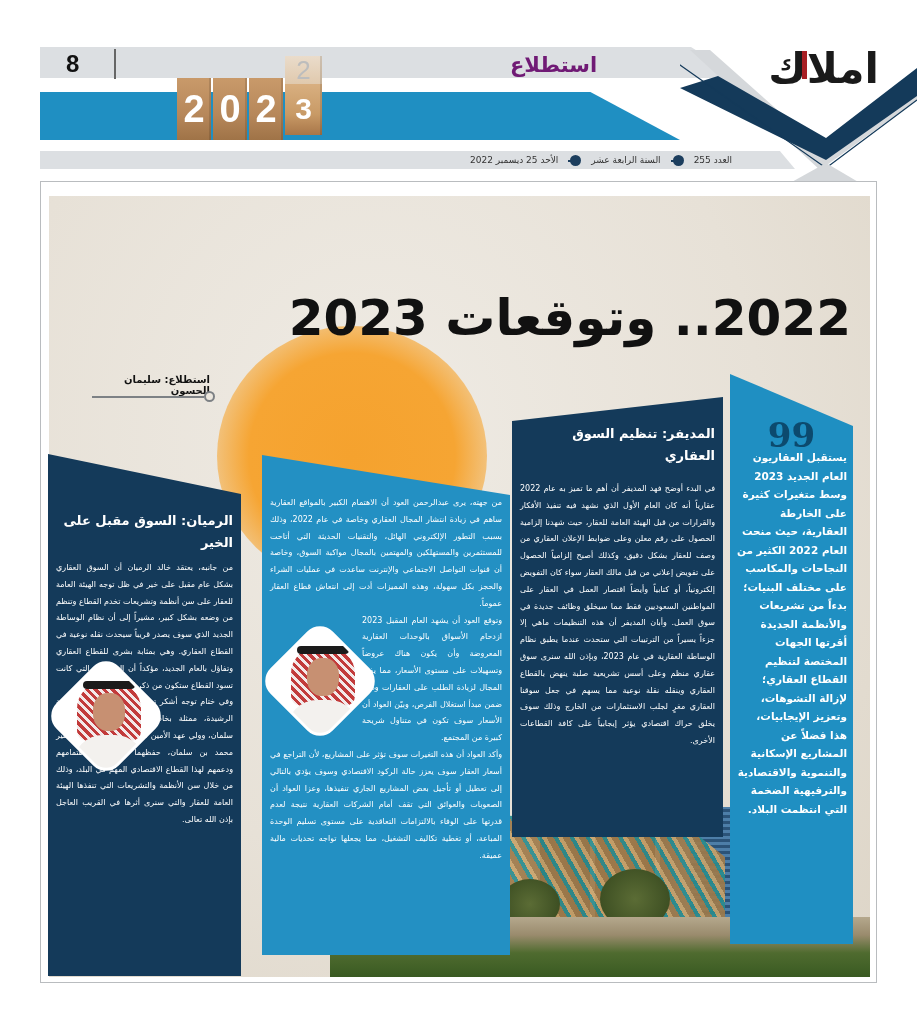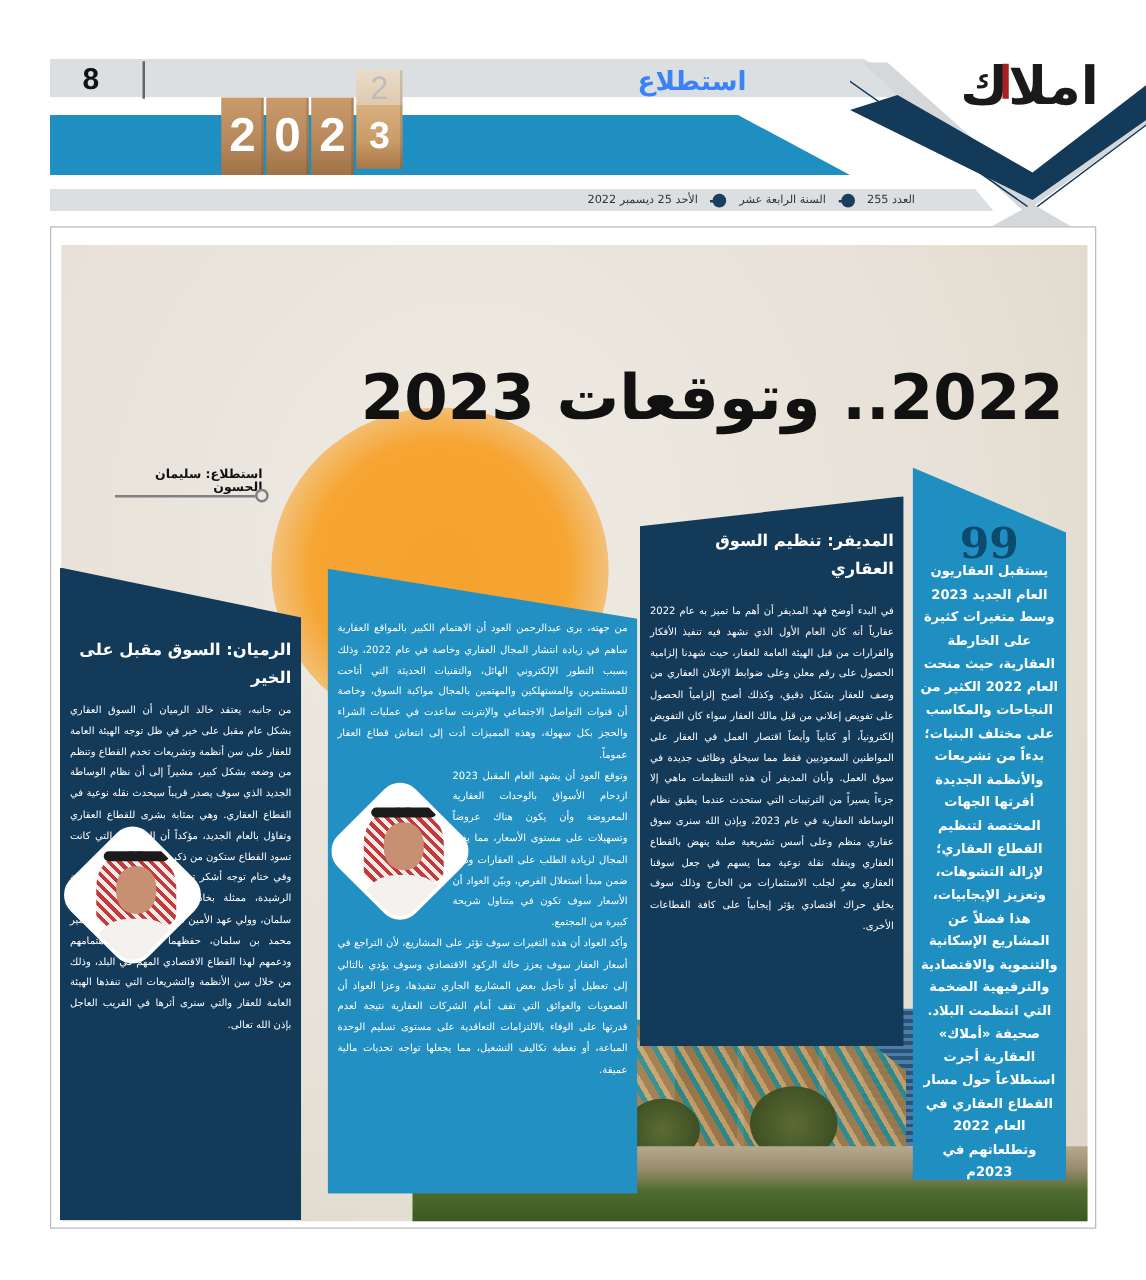--- a/index.html
+++ b/index.html
@@ -4,21 +4,21 @@
 <style>
   * { box-sizing: border-box; margin: 0; padding: 0; }
   html, body { width: 917px; height: 1024px; background: #ffffff; overflow: hidden; }
   body { position: relative; font-family: "DejaVu Sans", sans-serif; }
 
   
   .hdr-gray-top { position: absolute; left: 40px; top: 47px; width: 700px; height: 31px; background: #dcdfe2;
     clip-path: polygon(0 0, 93% 0, 100% 100%, 0 100%); }
   .page-num { position: absolute; left: 66px; top: 50px; font: bold 24px "Liberation Sans", sans-serif; color: #111; }
   .page-sep { position: absolute; left: 114px; top: 49px; width: 2px; height: 30px; background: #666; }
-  .section-label { position: absolute; left: 510px; top: 53px; font: bold 21px "DejaVu Sans", sans-serif; color: #3b82f6; direction: rtl; }
+  .section-label { position: absolute; left: 510px; top: 53px; font: bold 21px "DejaVu Sans", sans-serif; color: #701a75; direction: rtl; }
   .hdr-blue { position: absolute; left: 40px; top: 92px; width: 640px; height: 48px; background: #1f8fc2;
     clip-path: polygon(0 0, 86% 0, 100% 100%, 0 100%); }
   .hdr-gray-bottom { position: absolute; left: 40px; top: 151px; width: 755px; height: 18px; background: #dcdfe2;
     clip-path: polygon(0 0, 98% 0, 100% 100%, 0 100%); }
 
   .cubes { position: absolute; left: 175px; top: 56px; height: 85px; }
   .cube { position: absolute; width: 34px; height: 62px; top: 22px; background: linear-gradient(180deg,#c99a6a 0%, #b6875a 60%, #9f7347 100%);
     color: #fff; font: bold 38px "Liberation Sans", sans-serif; text-align: center; line-height: 62px; box-shadow: inset -2px 0 0 rgba(0,0,0,0.12); }
   .cube.c1 { left: 2px; } .cube.c2 { left: 38px; } .cube.c3 { left: 74px; }
   .cube.c4 { left: 110px; width: 37px; top: 27px; height: 52px; background: linear-gradient(180deg,#d9b081,#c89a66 60%, #a87649); line-height: 52px; font-size: 30px; }
@@ -55,21 +55,21 @@
   .col-quote .bg { background: #1f8fc2; clip-path: polygon(0 0, 100% 52px, 100% 100%, 0 100%); }
   .col-mudaifer { left: 512px; top: 397px; width: 211px; height: 440px; }
   .col-mudaifer .bg { background: #143a5a; clip-path: polygon(0 24px, 100% 0, 100% 100%, 0 100%); }
   .col-oud { left: 262px; top: 455px; width: 248px; height: 500px; }
   .col-oud .bg { background: #2390c3; clip-path: polygon(0 0, 100% 40px, 100% 100%, 0 100%); }
   .col-rumayan { left: 48px; top: 454px; width: 193px; height: 522px; }
   .col-rumayan .bg { background: #143a5a; clip-path: polygon(0 0, 100% 40px, 100% 100%, 0 100%); }
 
   .col .inner { position: absolute; }
   .quote-mark { font: bold 34px "DejaVu Serif", serif; color: #0c4a6e; text-align: center; line-height: 26px; }
-  .quote-text { font: bold 10.5px "DejaVu Sans", sans-serif; line-height: 18.5px; text-align: center; }
+  .quote-text { font: bold 10.5px "DejaVu Sans", sans-serif; line-height: 18.5px; text-align: right; }
   .col h2 { font: bold 13px "DejaVu Sans", sans-serif; text-align: right; line-height: 22px; }
   .col p { font: 8px "DejaVu Sans", sans-serif; line-height: 16.8px; }
 
   .skyline { position: absolute; left: 330px; top: 720px; width: 540px; height: 257px; }
   .bldg { position: absolute; bottom: 60px; }
   .ground { position: absolute; left: 0; right: 0; bottom: 0; height: 60px; background: linear-gradient(180deg,#b5a88d 0%, #9a8b6d 30%, #4f6b2f 60%, #395a22 100%); }
   .centerpiece { position: absolute; left: 95px; bottom: 42px; width: 300px; height: 120px;
     background: repeating-linear-gradient(60deg, #9e7a4a 0 6px, #2a8c8e 6px 10px, #c8a36b 10px 14px); clip-path: polygon(0 20%, 20% 0, 85% 5%, 100% 35%, 100% 100%, 5% 100%); opacity: 0.92; }
   .tree { position: absolute; border-radius: 50%; background: radial-gradient(circle, #5b6c35, #34461d); }
 
@@ -146,21 +146,20 @@
   <div class="tree" style="left:170px;bottom:48px;width:60px;height:50px;"></div>
   <div class="tree" style="left:460px;bottom:60px;width:40px;height:40px;"></div>
   <div class="ground"></div>
 </div>
 
 <div class="col col-quote">
   <div class="bg"></div>
   <div class="inner" style="left:6px;right:6px;top:48px;">
     <div class="quote-mark">99</div>
     <div class="quote-text">يستقبل العقاريون العام الجديد 2023 وسط متغيرات كثيرة على الخارطة العقارية، حيث منحت العام 2022 الكثير من النجاحات والمكاسب على مختلف البنيات؛ بدءاً من تشريعات والأنظمة الجديدة أقرتها الجهات المختصة لتنظيم القطاع العقاري؛ لإزالة التشوهات، وتعزيز الإيجابيات، هذا فضلاً عن المشاريع الإسكانية والتنموية والاقتصادية والترفيهية الضخمة التي انتظمت البلاد.</div>
-    <div class="quote-text">صحيفة «أملاك» العقارية أجرت استطلاعاً حول مسار القطاع العقاري في العام 2022 وتطلعاتهم في 2023م</div>
   </div>
 </div>
 
 <div class="col col-mudaifer">
   <div class="bg"></div>
   <div class="inner" style="left:8px;right:8px;top:26px;">
     <h2>المديفر: تنظيم السوق العقاري</h2>
     <p style="margin-top:14px;">في البدء أوضح فهد المديفر أن أهم ما تميز به عام 2022 عقارياً أنه كان العام الأول الذي نشهد فيه تنفيذ الأفكار والقرارات من قبل الهيئة العامة للعقار، حيث شهدنا إلزامية الحصول على رقم معلن وعلى ضوابط الإعلان العقاري من وصف للعقار بشكل دقيق، وكذلك أصبح إلزامياً الحصول على تفويض إعلاني من قبل مالك العقار سواء كان التفويض إلكترونياً، أو كتابياً وأيضاً اقتصار العمل في العقار على المواطنين السعوديين فقط مما سيخلق وظائف جديدة في سوق العمل. وأبان المديفر أن هذه التنظيمات ماهي إلا جزءاً يسيراً من الترتيبات التي ستحدث عندما يطبق نظام الوساطة العقارية في عام 2023، وبإذن الله سنرى سوق عقاري منظم وعلى أسس تشريعية صلبة ينهض بالقطاع العقاري وينقله نقلة نوعية مما يسهم في جعل سوقنا العقاري مغرٍ لجلب الاستثمارات من الخارج وذلك سوف يخلق حراك اقتصادي يؤثر إيجابياً على كافة القطاعات الأخرى.</p>
   </div>
 </div>

